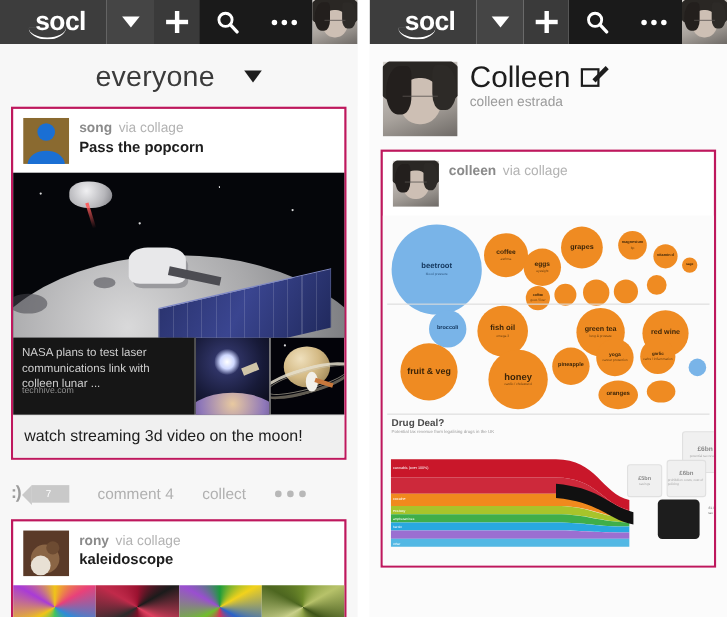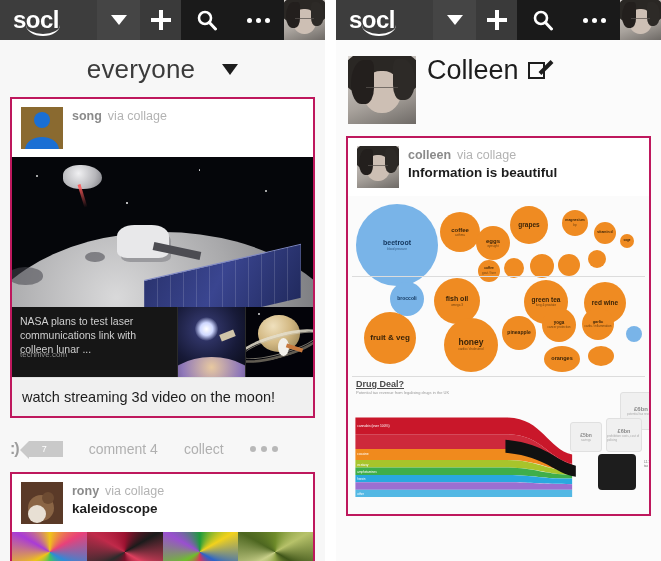--- a/index.html
+++ b/index.html
@@ -12,21 +12,21 @@
   .screens { display: flex; width: 661px; height: 561px; background: #ffffff; }
   .phone { width: 325px; height: 561px; position: relative; overflow: hidden; background: #f7f7f7; }
   .phone.left { width: 325px; }
   .gutter { width: 11px; height: 561px; background: #ffffff; }
   .phone.right { width: 325px; }
 
   
   .navbar { display: flex; height: 40px; width: 100%; align-items: stretch; }
   .nav-logo {
     background: #3d3d3d; width: 97px; display: flex; align-items: center;
-    justify-content: flex-start; padding-left: 13px; position: relative;
+    justify-content: center; padding-left: 13px; position: relative;
   }
   .logo-text {
     color: #ffffff; font-size: 24px; font-weight: 600; letter-spacing: -0.5px;
     line-height: 1; font-family: "Liberation Sans", sans-serif;
   }
   .logo-smile {
     position: absolute; left: 26px; top: 25px; width: 34px; height: 11px;
     border-bottom: 2.5px solid #ffffff; border-radius: 0 0 50% 50%/ 0 0 100% 100%;
   }
   .nav-seg { display: flex; align-items: center; justify-content: center; }
@@ -226,21 +226,21 @@
   .info-wrap { width: 100%; height: 318px; position: relative; overflow: hidden; background: #fbfbfb; }
   .bubble {
     position: absolute; border-radius: 50%; background: #ef8b22;
     display: flex; flex-direction: column; align-items: center; justify-content: center;
     color: #3b2408; text-align: center; overflow: hidden; line-height: 1.05;
   }
   .bubble .bl { font-weight: bold; }
   .bubble .bs { font-size: 3px; opacity: .72; margin-top: 1px; }
   .bubble.blue { background: #79b4e8; color: #12355c; }
   .info-divider { position: absolute; left: 4px; right: 4px; height: 1px; background: #dcdcdc; }
-  .info-h { position: absolute; font-weight: bold; color: #4a4a4a; text-decoration: underline; }
+  .info-h { position: absolute; font-weight: bold; color: #4a4a4a; }
   .info-sub { position: absolute; color: #9a9a9a; }
 
   .sankey { position: absolute; left: 0; width: 100%; }
   .chip {
     position: absolute; background: #f0f0f0; border: 1px solid #e0e0e0;
     border-radius: 3px; display: flex; align-items: center; justify-content: center;
     color: #8a8a8a; font-weight: bold; flex-direction: column;
   }
   .chip .cs { font-size: 3px; font-weight: normal; opacity: .7; }
   .dark-chip {
@@ -307,20 +307,21 @@
               <rect width="42" height="42" fill="#8a6a30"></rect>
               <circle cx="21" cy="13" r="8" fill="#1a6fd4"></circle>
               <path d="M4 42 C6 26 36 26 38 42 Z" fill="#1a6fd4"></path>
             </svg>
           </div>
           <div class="card-meta">
             <div class="meta-line">
               <span class="meta-user">song</span>
               <span class="meta-via">via collage</span>
             </div>
+            <div class="card-title">Pass the popcorn</div>
           </div>
         </div>
 
         <div class="media-moon">
           <span class="star" style="left:8%;top:12%;width:2px;height:2px;"></span>
           <span class="star" style="left:62%;top:8%;width:1.5px;height:1.5px;"></span>
           <span class="star" style="left:84%;top:22%;width:2px;height:2px;"></span>
           <span class="star" style="left:38%;top:30%;width:1.5px;height:1.5px;"></span>
           <span class="moon-body">
             <span class="crater" style="left:10%;top:14%;width:9%;height:7%;"></span>
@@ -456,41 +457,41 @@
           </span>
         </div>
         <div class="profile-info">
           <div class="profile-name-row">
             <span class="profile-name">Colleen</span>
             <span class="edit-icon">
               <span class="sq"></span>
                 <span class="pen"></span>
             </span>
           </div>
+          <div class="profile-handle">colleen estrada</div>
         </div>
       </div>
 
 
       <div class="card" style="margin-bottom:0;">
         <div class="card-head">
           <div class="card-thumb">
             <span class="face">
               <span class="hair"></span>
                 <span class="skin"></span>
               <span class="hair2"></span>
                 <span class="hair3"></span>
                 <span class="glasses"></span>
             </span>
           </div>
           <div class="card-meta">
             <div class="meta-line">
               <span class="meta-user">colleen</span>
               <span class="meta-via">via collage</span>
             </div>
-            <div class="card-title">Information is beautiful</div>
           </div>
         </div>
 
         <div class="info-wrap">
 
           <div class="bubble blue" style="left:8px;top:8px;width:82px;height:82px;font-size:7px;">
             <span class="bl">beetroot</span>
             <span class="bs">blood pressure</span>
           </div>
           <div class="bubble" style="left:92px;top:16px;width:40px;height:40px;font-size:6px;">

